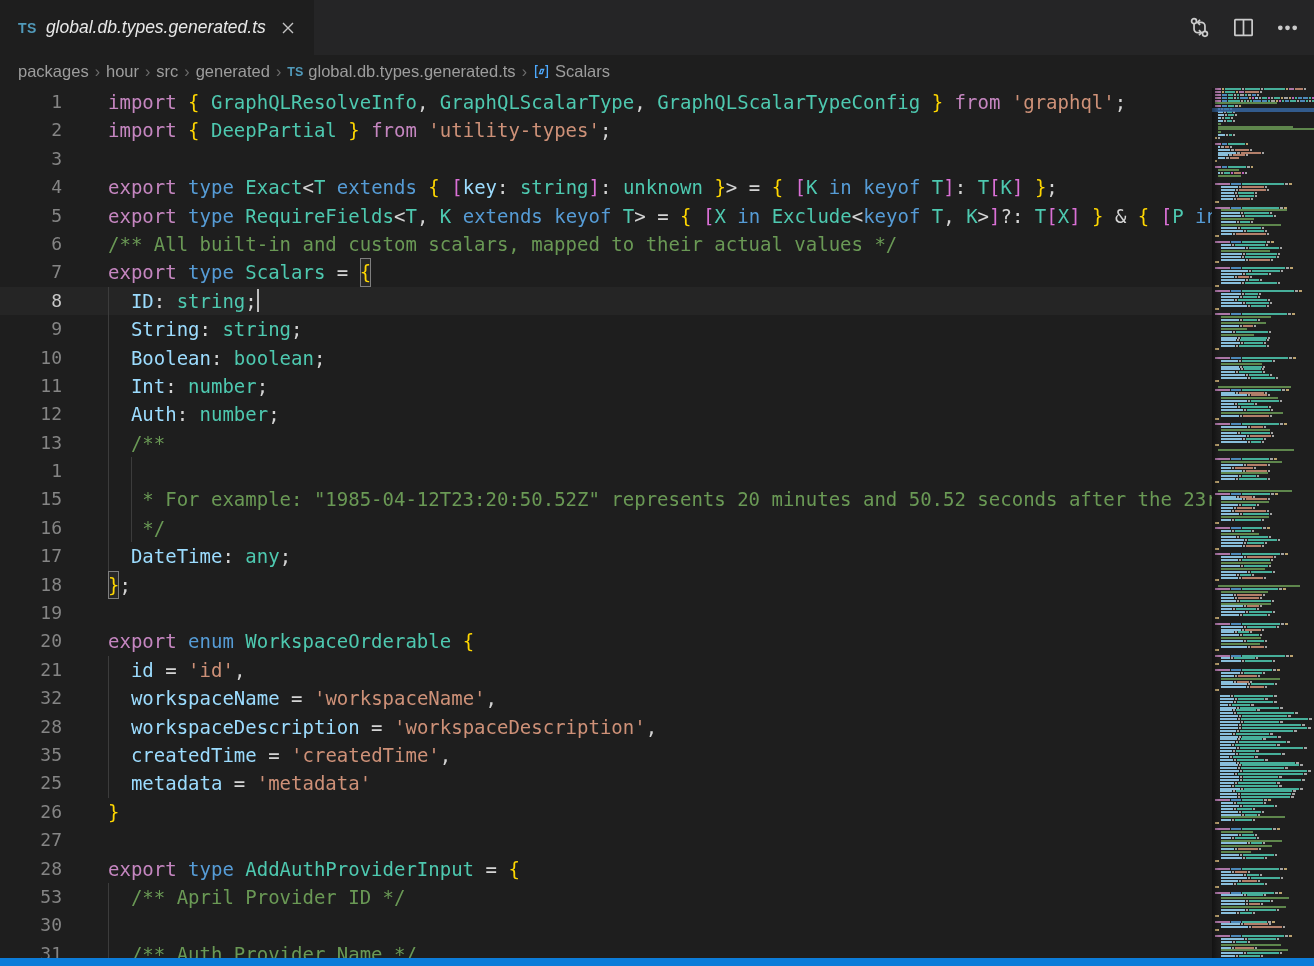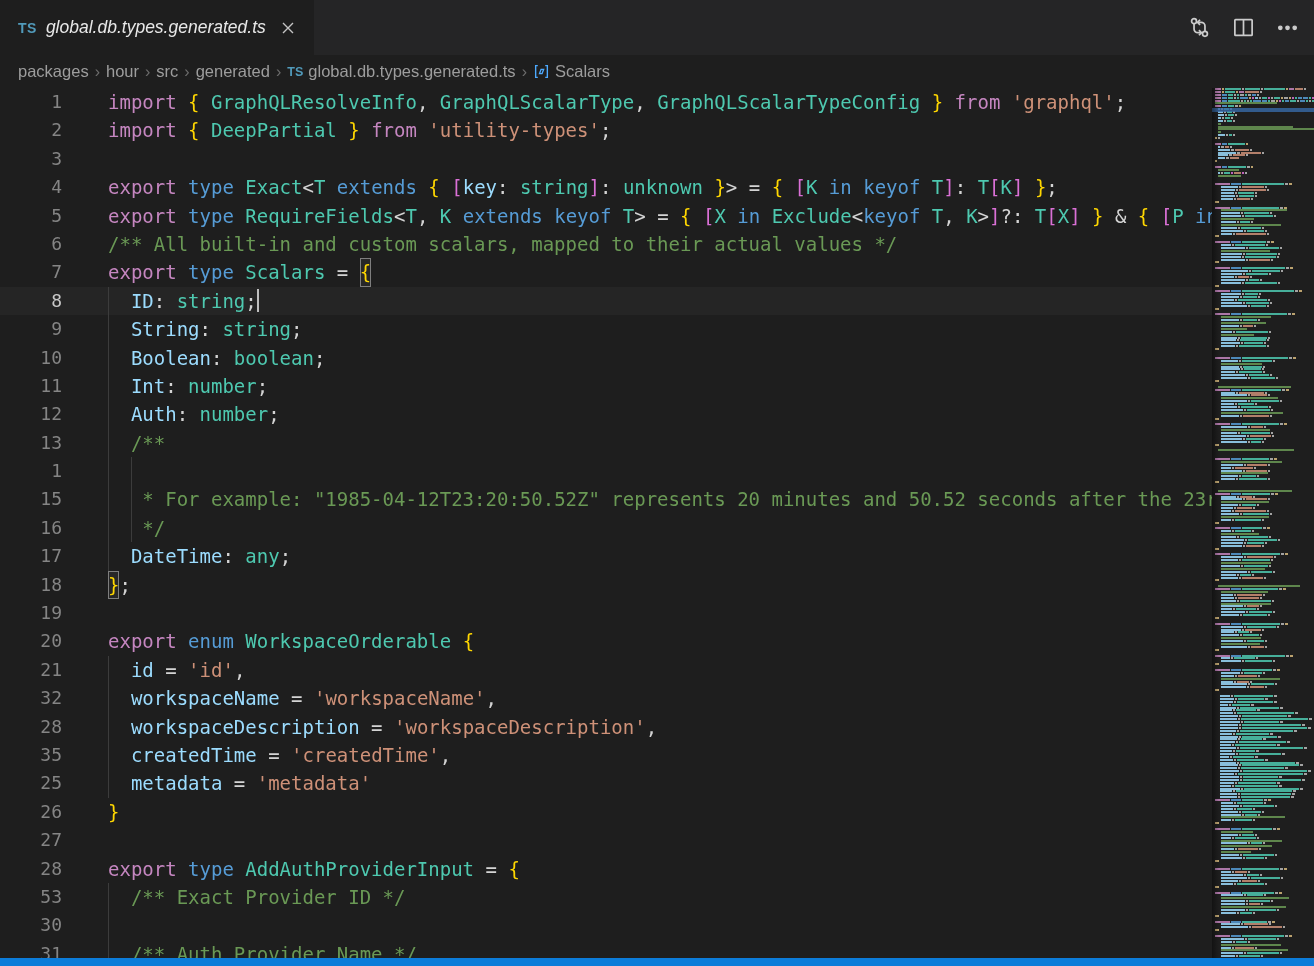--- a/index.html
+++ b/index.html
@@ -250,21 +250,21 @@
     <div class="code-line">
       <span class="ln">27</span>
       <span class="lc"></span>
     </div>
     <div class="code-line">
       <span class="ln">28</span>
       <span class="lc"><span class="tok-k">export </span><span class="tok-b">type </span><span class="tok-t">AddAuthProviderInput</span><span class="tok-p"> = </span><span class="tok-g">{</span></span>
     </div>
     <div class="code-line">
       <span class="ln">53</span>
-      <span class="lc"><span class="tok-p">  </span><span class="tok-c">/** Exact Provider ID */</span></span>
+      <span class="lc"><span class="tok-p">  </span><span class="tok-c">/** April Provider ID */</span></span>
     </div>
     <div class="code-line">
       <span class="ln">30</span>
     </div>
     <div class="code-line">
       <span class="ln">31</span>
       <span class="lc"><span class="tok-p">  </span><span class="tok-c">/** Auth Provider Name */</span></span>
     </div>
     <div class="indent-guide" style="left: 108px; top: 198.8px; height: 284px;"></div>
     <div class="indent-guide" style="left: 130.88px; top: 369.2px; height: 85.2px;"></div>

